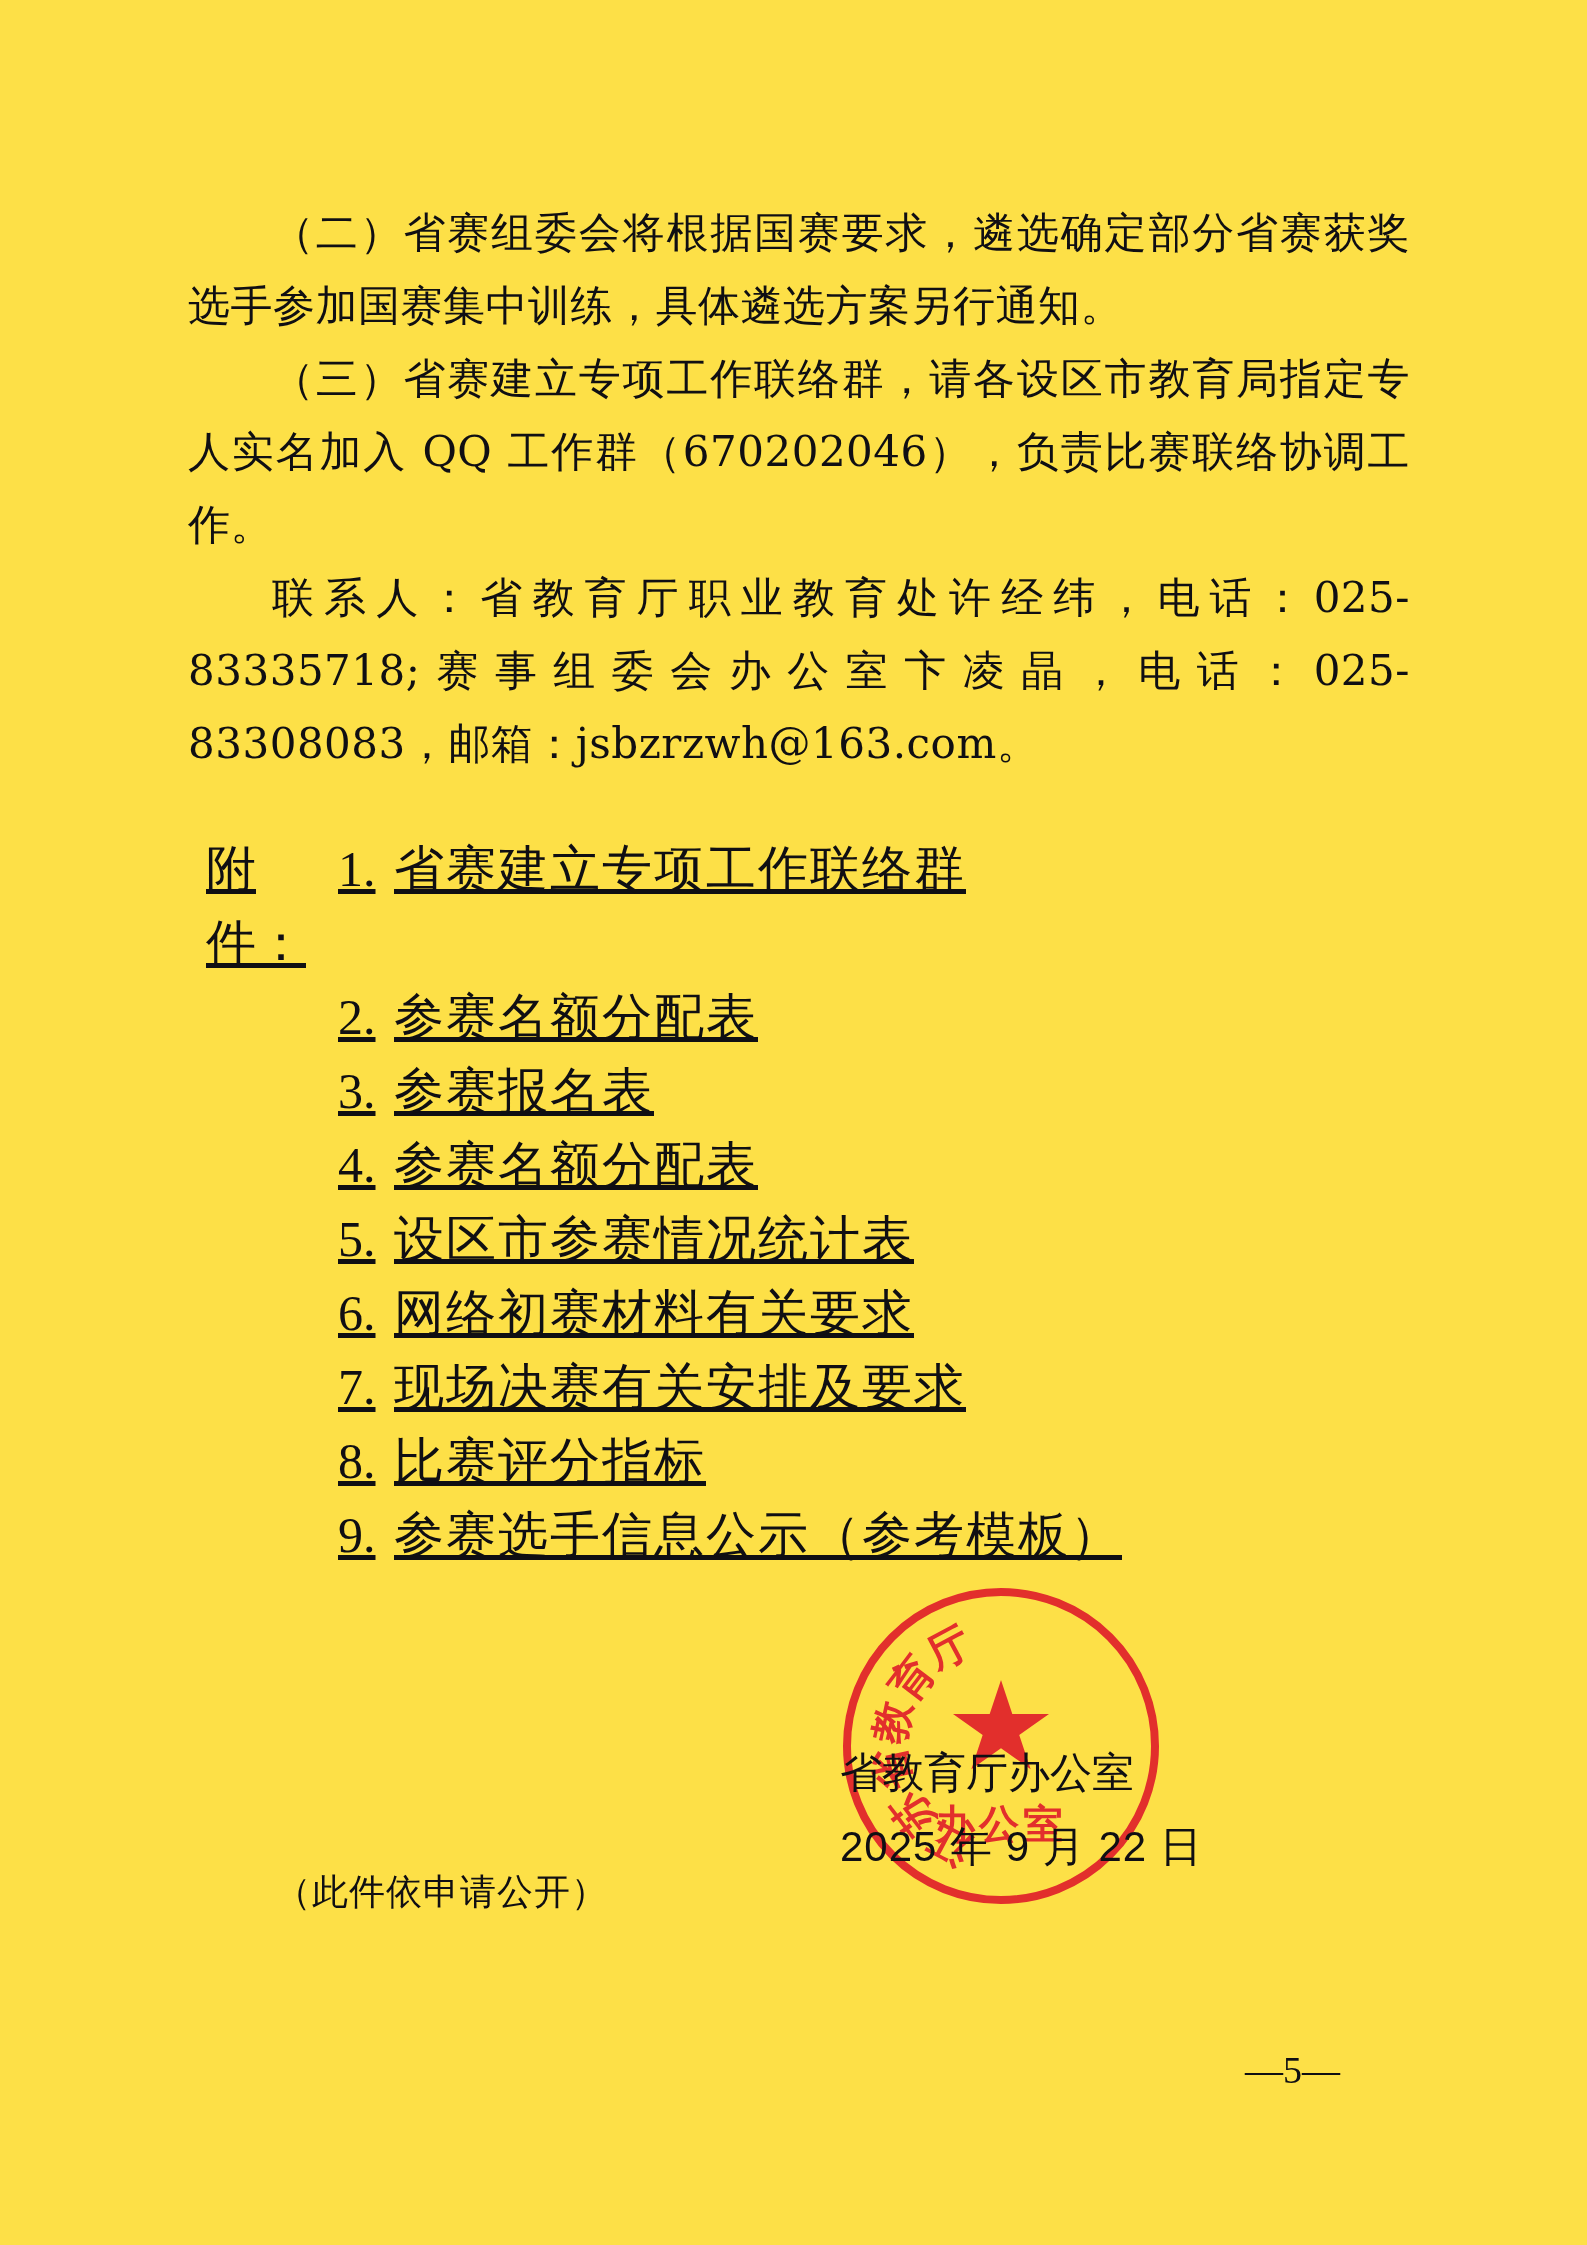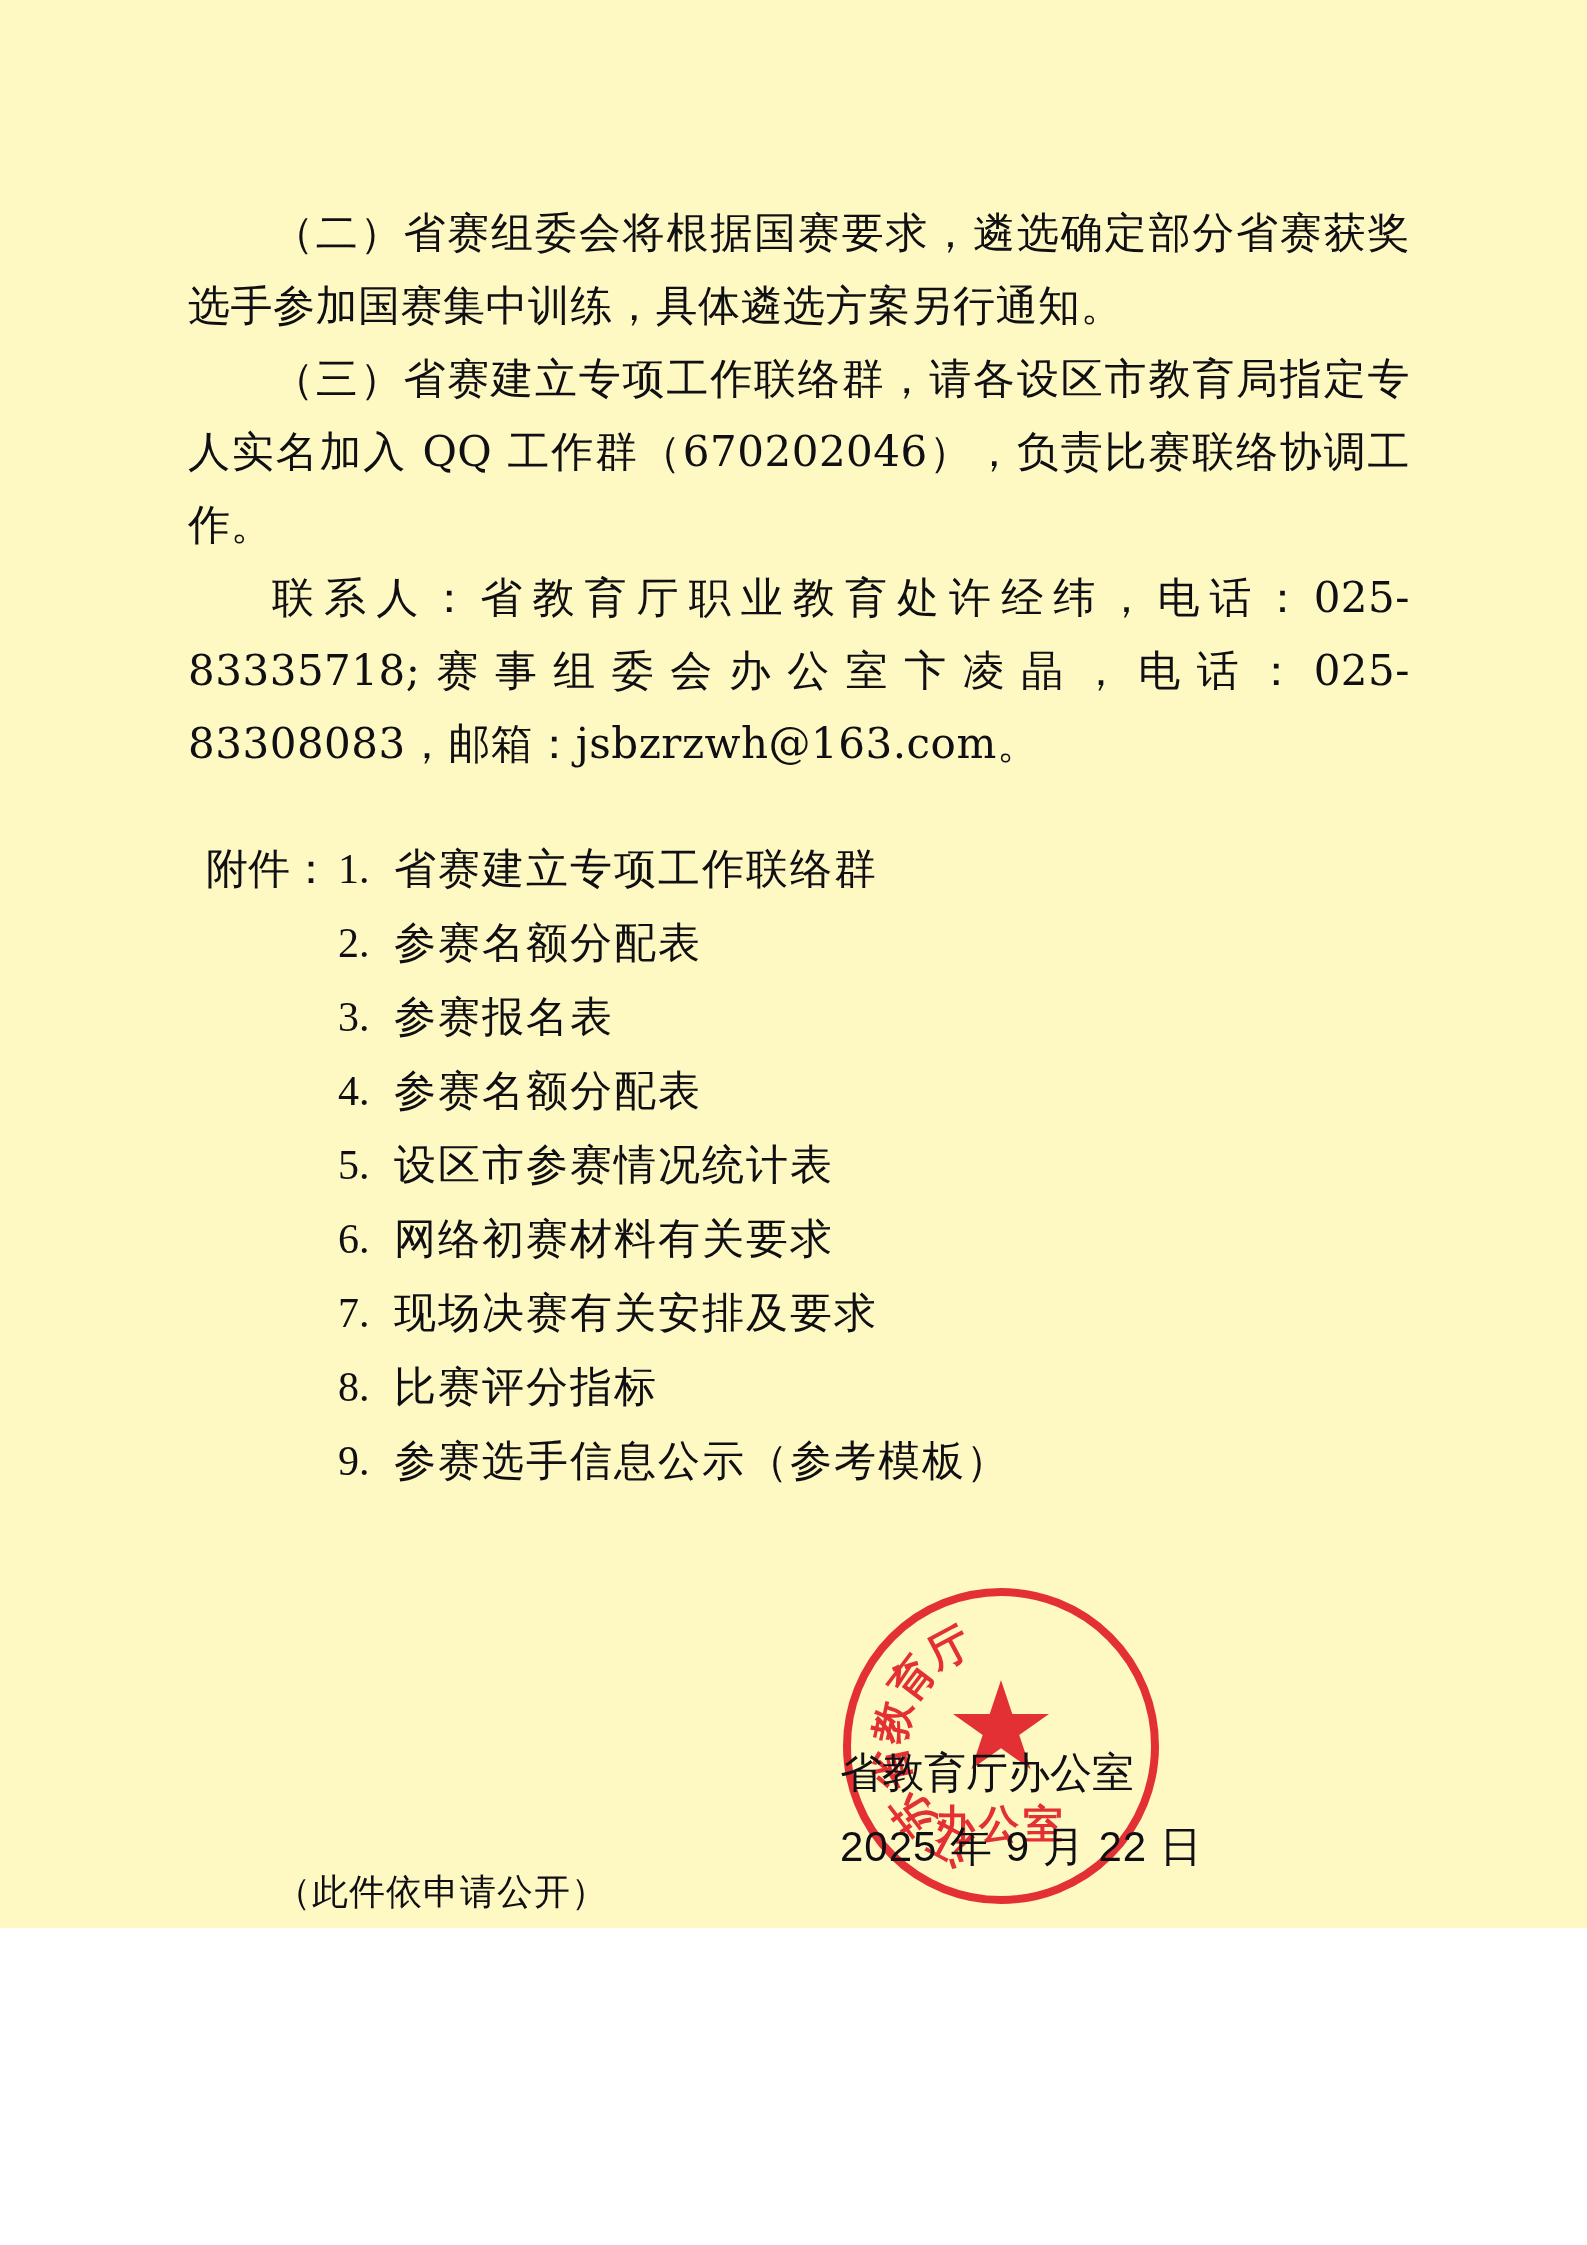--- a/index.html
+++ b/index.html
@@ -6,22 +6,22 @@
     margin: 0;
     padding: 0;
     background: #ffffff;
   }
   body {
     font-family: "DejaVu Serif", "Liberation Serif", serif;
   }
   .page {
     position: relative;
     width: 1587px;
-    height: 1928px;
-    background: #fef9c3;
+    height: 2245px;
+    background: #fde047;
     overflow: hidden;
     box-sizing: border-box;
   }
   .content {
     position: absolute;
     left: 188px;
     top: 196px;
     width: 1222px;
   }
   .para {
@@ -35,23 +35,24 @@
     font-family: "DejaVu Serif", "Liberation Serif", serif;
   }
   .para.indent {
     text-indent: 84px;
   }
   .gap-block {
     height: 52px;
   }
   .attach {
     margin-top: 0;
-    font-size: 42px;
+    font-size: 50px;
     line-height: 74px;
     color: #100f13;
+    text-decoration: underline;
   }
   .attach-row {
     display: flex;
     align-items: baseline;
   }
   .attach-label {
     width: 150px;
     flex: 0 0 150px;
     padding-left: 18px;
     box-sizing: border-box;

